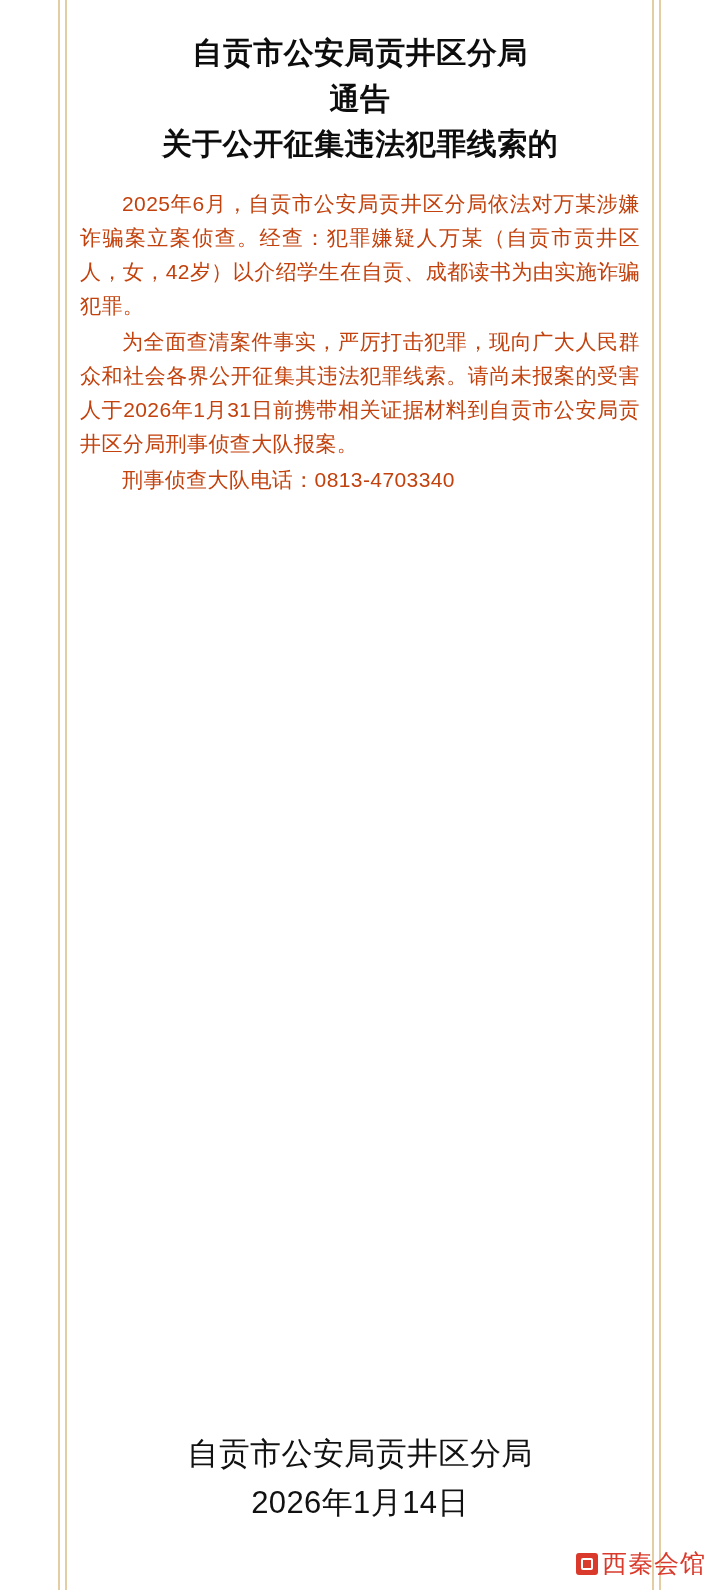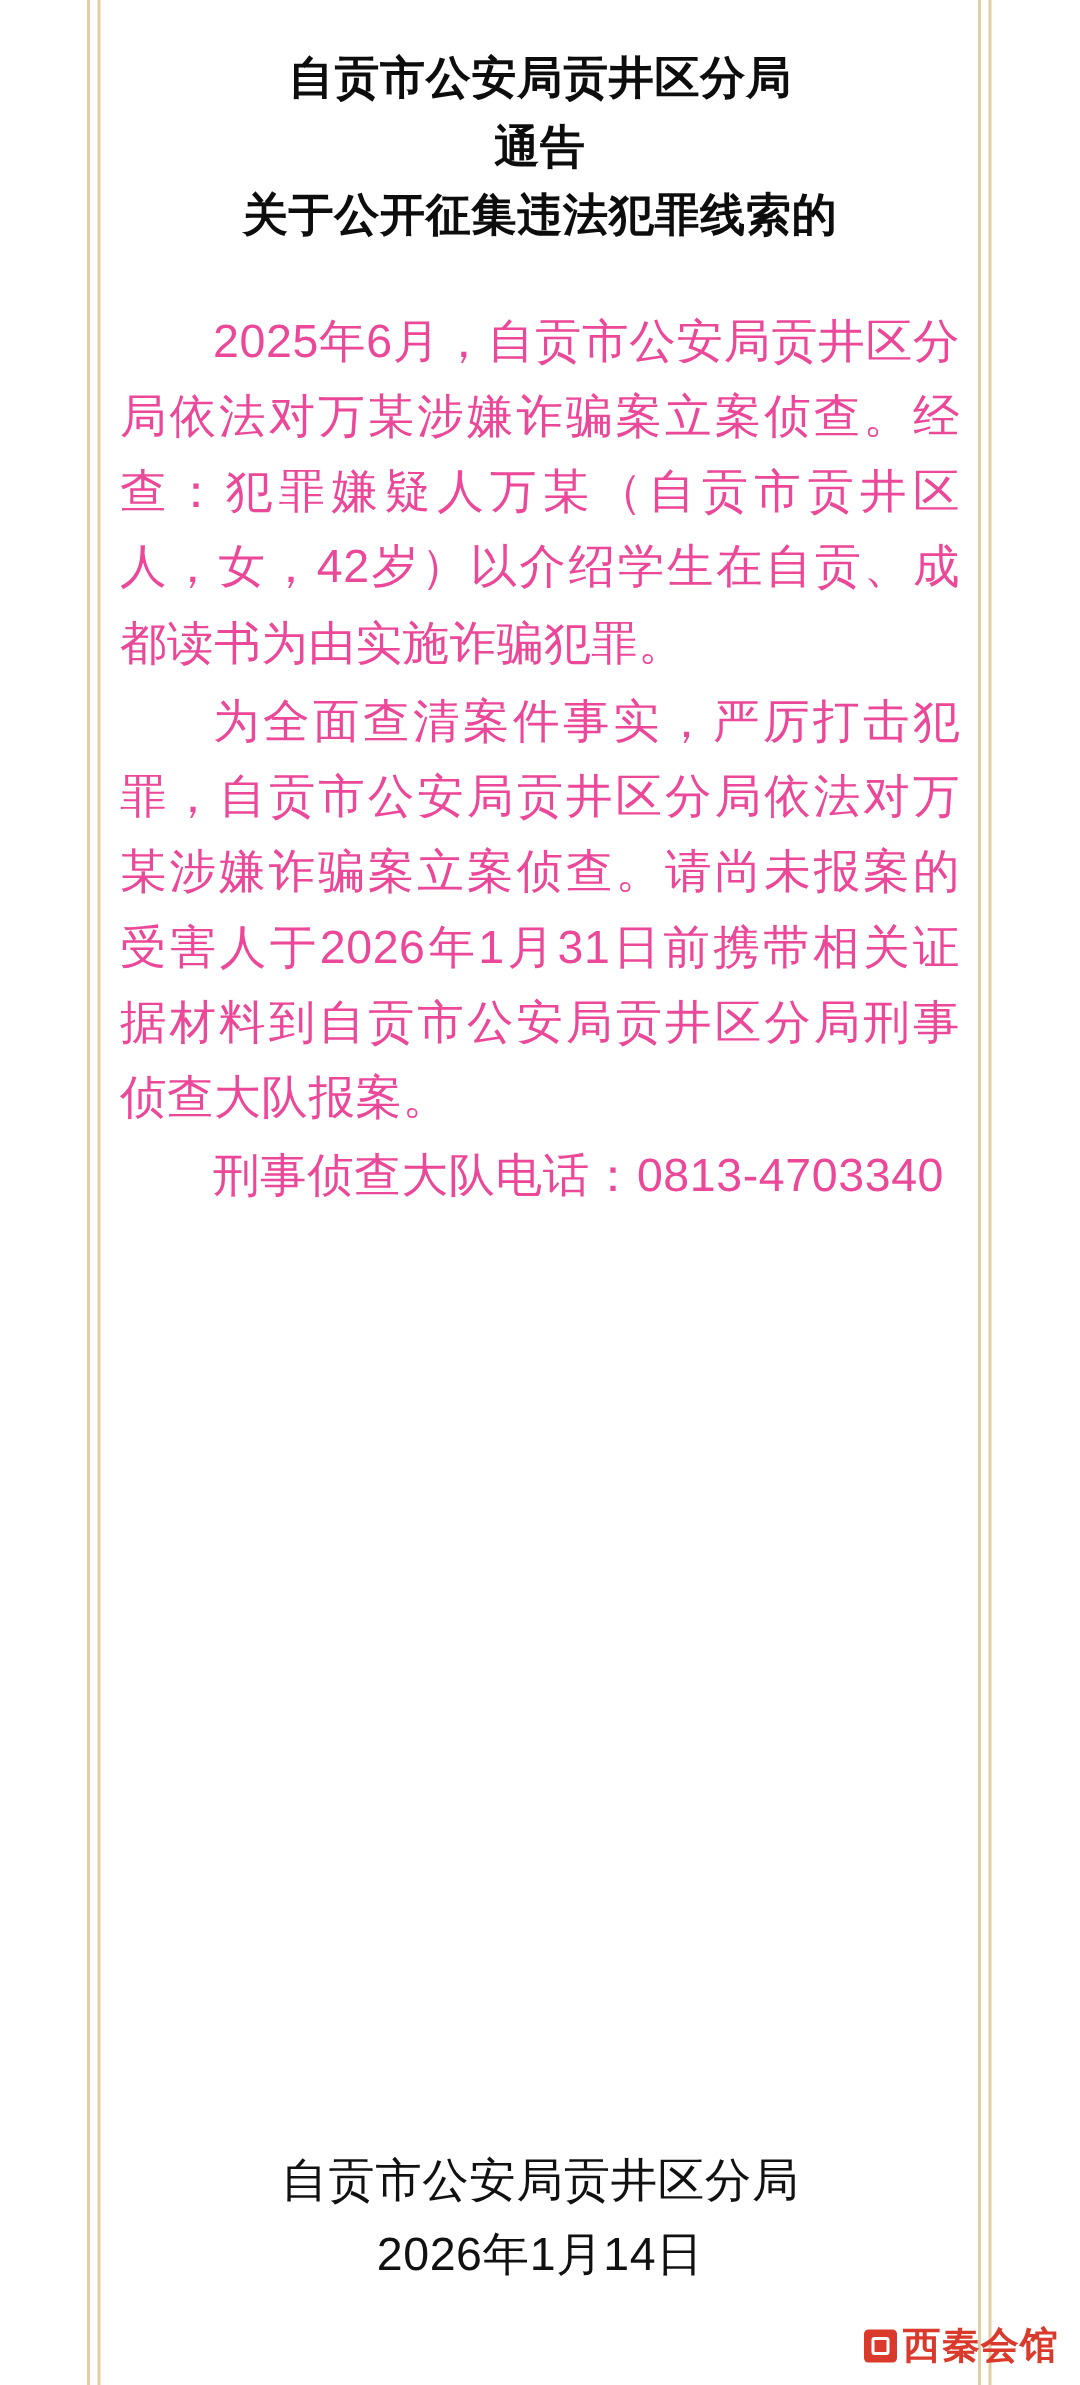--- a/index.html
+++ b/index.html
@@ -51,24 +51,24 @@
     font-size: 30px;
     line-height: 1.52;
     color: #0d0d0d;
     letter-spacing: 0.5px;
   }
   .doc-title .tline {
     display: block;
   }
 
   .body-text {
-    margin-top: 36px;
-    font-size: 31px;
+    margin-top: 20px;
+    font-size: 21px;
     line-height: 1.62;
-    color: #ec4899;
+    color: #c2410c;
     letter-spacing: 0.4px;
   }
   .body-text p {
     margin: 0 0 2px 0;
     text-indent: 2em;
     text-align: justify;
     text-align-last: left;
   }
 
   .signature {
@@ -85,21 +85,21 @@
   .signature .sline { display: block; }
 
   .watermark {
     position: absolute;
     right: 14px;
     bottom: 10px;
     display: flex;
     align-items: center;
     gap: 4px;
     font-size: 25px;
-    font-weight: bold;
+    font-weight: normal;
     color: #d93a2b;
     letter-spacing: 1px;
   }
   .watermark .mark-icon {
     display: inline-block;
     width: 22px;
     height: 22px;
     background: #d93a2b;
     border-radius: 3px;
     position: relative;
@@ -131,21 +131,21 @@
 <div class="page">
 
   <div class="doc-title">
     <span class="tline">自贡市公安局贡井区分局</span>
     <span class="tline">通告</span>
     <span class="tline">关于公开征集违法犯罪线索的</span>
   </div>
 
   <div class="body-text">
     <p>2025年6月，自贡市公安局贡井区分局依法对万某涉嫌诈骗案立案侦查。经查：犯罪嫌疑人万某（自贡市贡井区人，女，42岁）以介绍学生在自贡、成都读书为由实施诈骗犯罪。</p>
-    <p>为全面查清案件事实，严厉打击犯罪，自贡市公安局贡井区分局依法对万某涉嫌诈骗案立案侦查。请尚未报案的受害人于2026年1月31日前携带相关证据材料到自贡市公安局贡井区分局刑事侦查大队报案。</p>
+    <p>为全面查清案件事实，严厉打击犯罪，现向广大人民群众和社会各界公开征集其违法犯罪线索。请尚未报案的受害人于2026年1月31日前携带相关证据材料到自贡市公安局贡井区分局刑事侦查大队报案。</p>
     <p>刑事侦查大队电话：0813-4703340</p>
   </div>
 
 </div>
 
 <div class="signature">
   <span class="sline">自贡市公安局贡井区分局</span>
   <span class="sline">2026年1月14日</span>
 </div>
 

